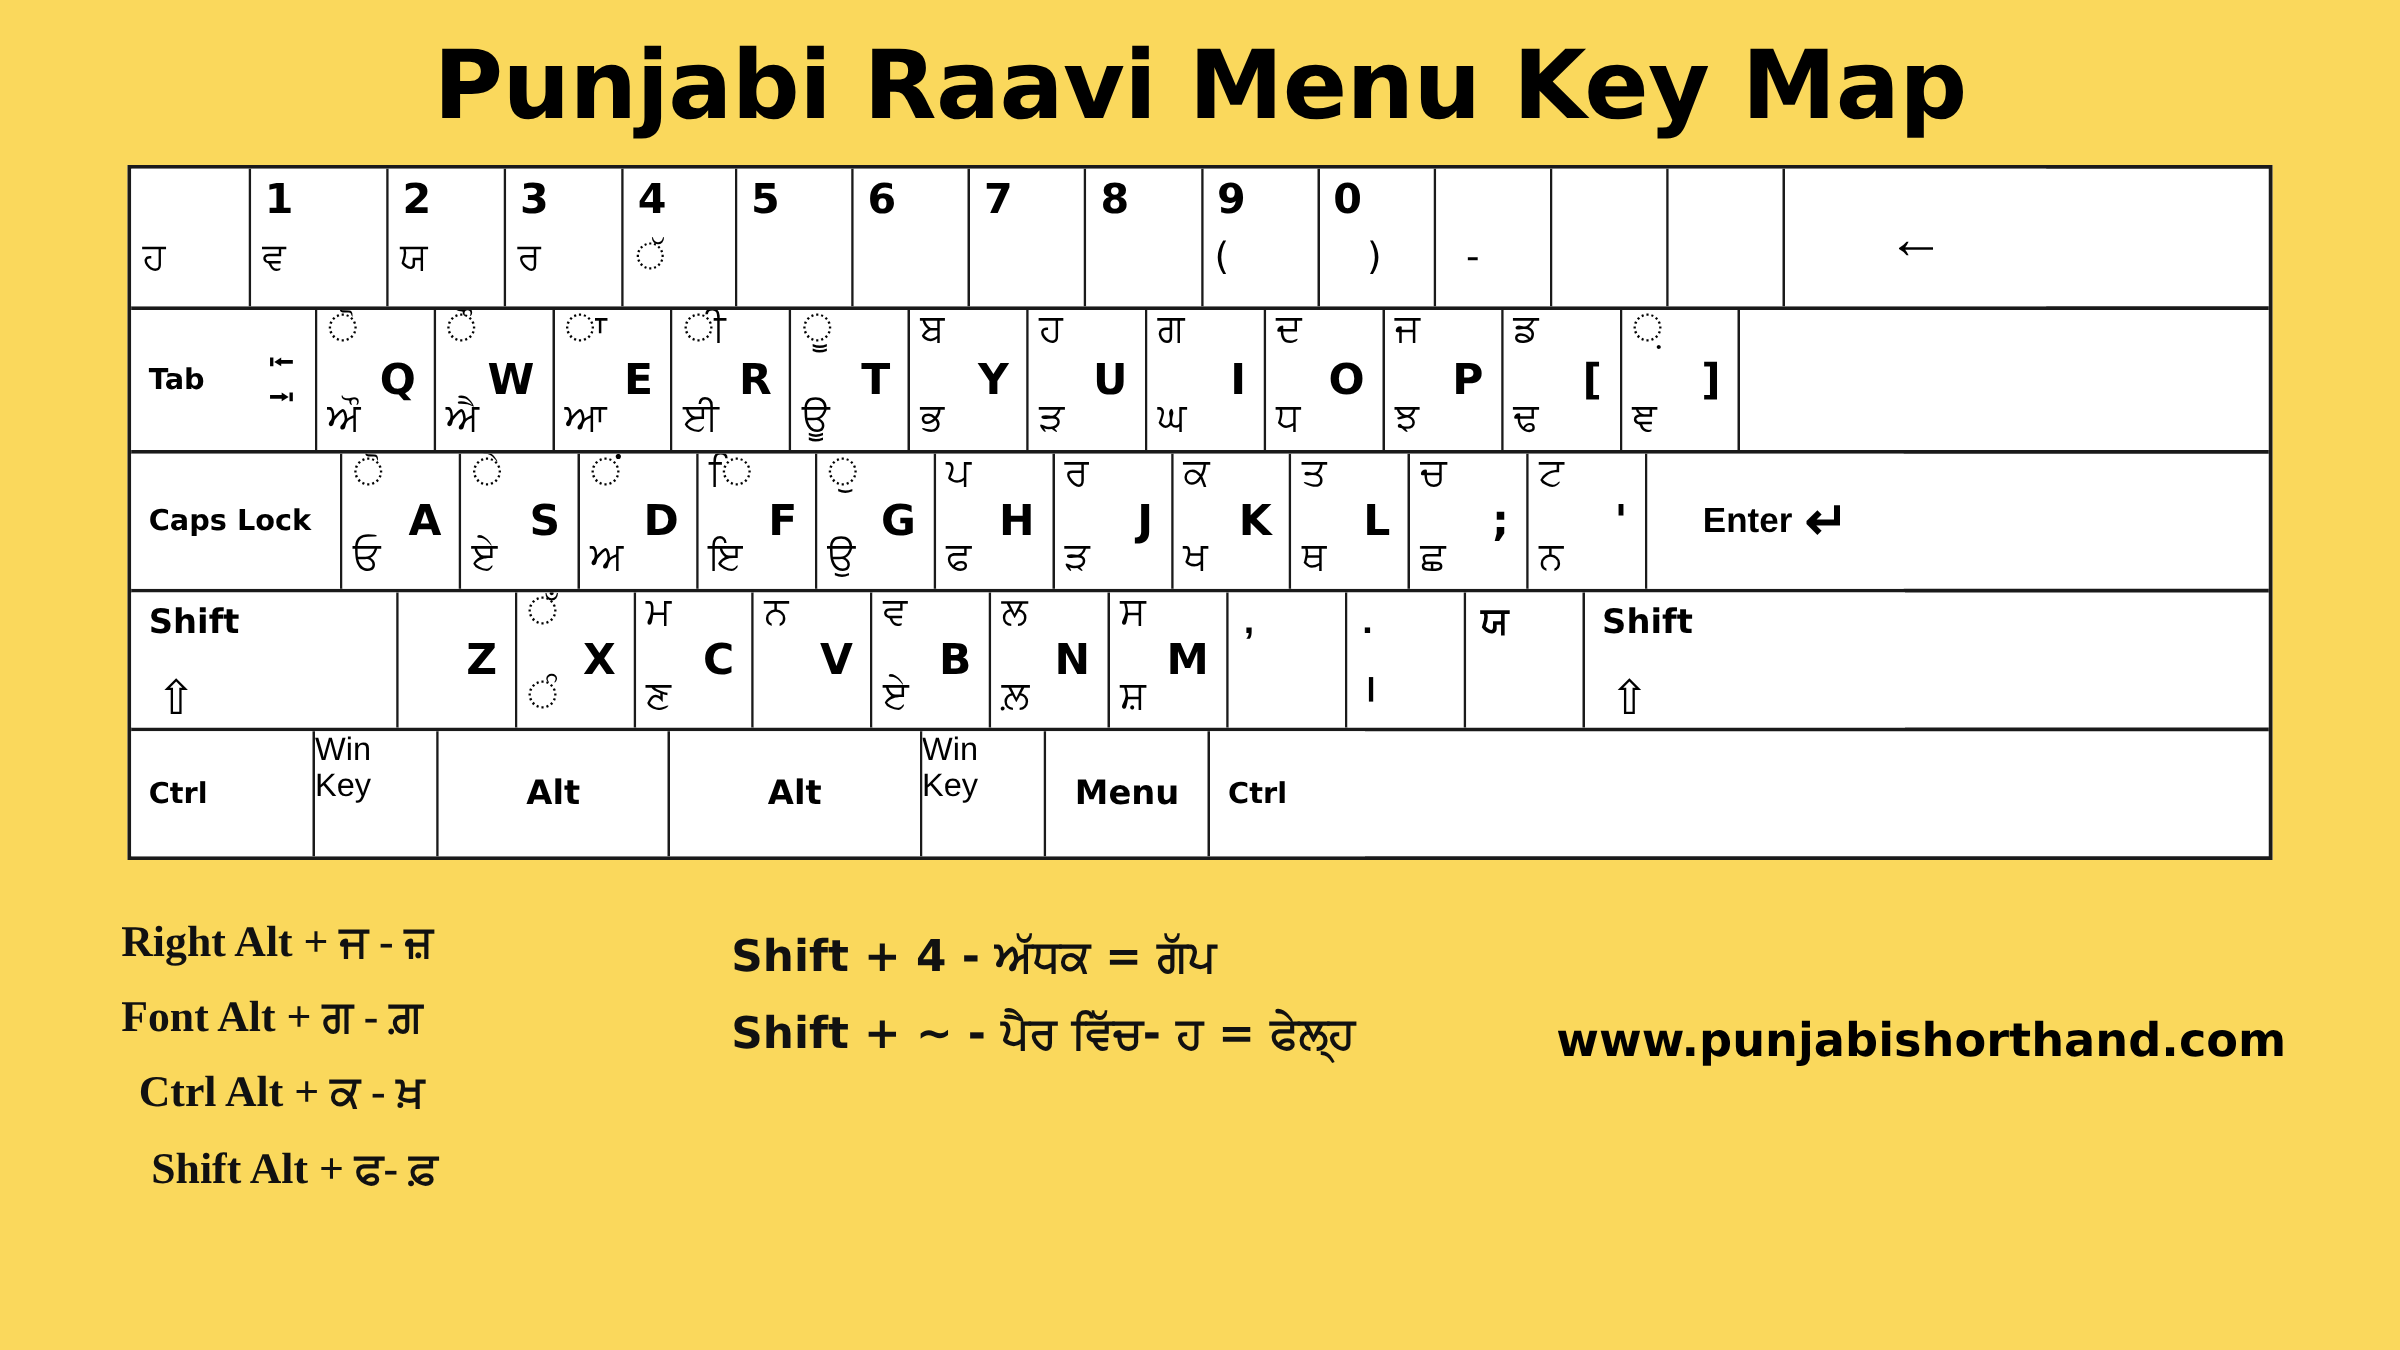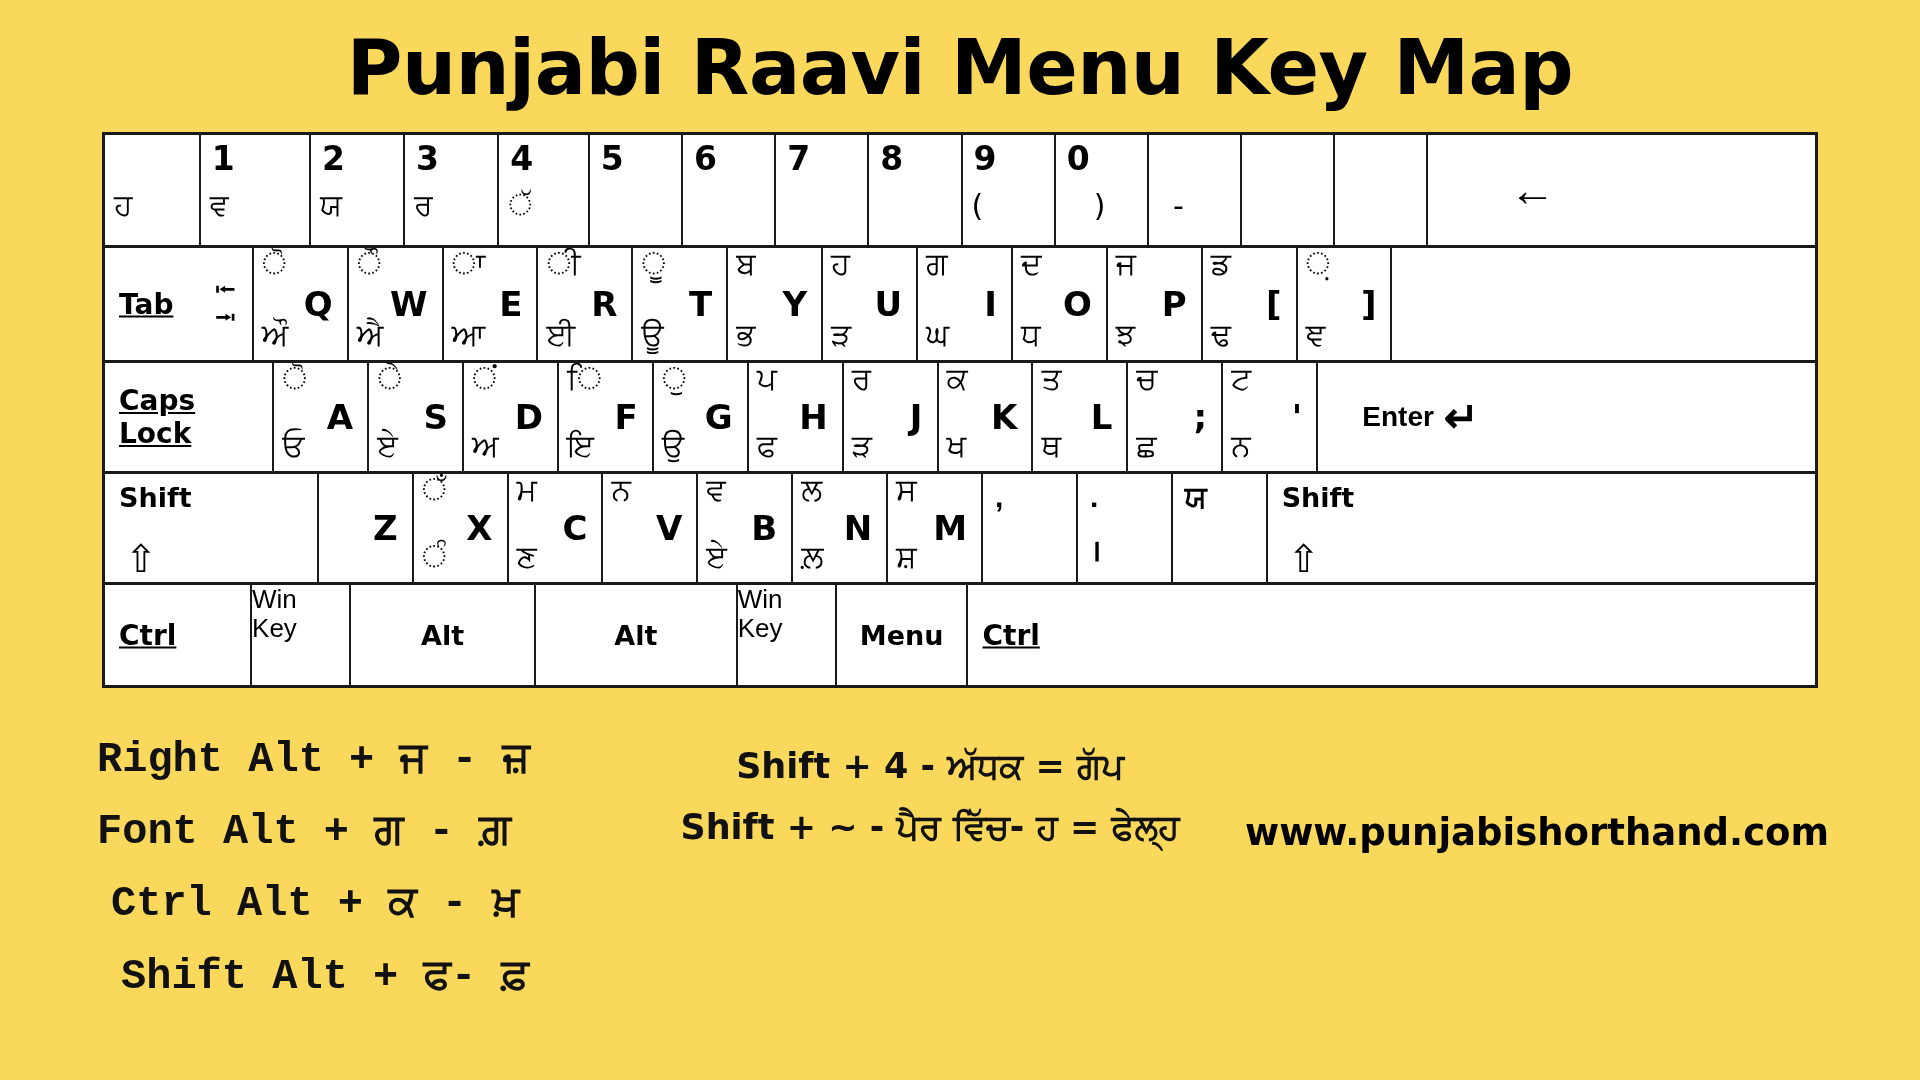--- a/index.html
+++ b/index.html
@@ -64,21 +64,21 @@
   .row-zxc .key  { height: 108px; }
   .row-spc .key  { height: 100px; }
 
   
   .lbl {
     position: absolute;
     font-weight: bold;
     color: #000;
     font-family: "DejaVu Sans", sans-serif;
   }
-  .lbl-ml { left: 14px; top: 50%; transform: translateY(-50%); font-size: 28px; text-decoration: underline; }
+  .lbl-ml { left: 14px; top: 50%; transform: translateY(-50%); font-size: 23px; }
   .lbl-ctr {
     left: 0; right: 0; top: 50%;
     transform: translateY(-50%);
     text-align: center; font-size: 27px;
   }
   .lbl-two {
     left: 0; right: 0; top: 50%;
     transform: translateY(-50%);
     text-align: center; font-size: 26px; line-height: 1.12;
   }
@@ -156,34 +156,33 @@
     margin: 30px auto 0 auto;
     width: 1830px;
     height: 270px;
   }
   .notes-left {
     position: absolute;
     left: 52px; top: 6px;
     width: 470px;
   }
   .notes-left div {
-    font-size: 42px; font-weight: bold; color: #111;
+    font-size: 35px; font-weight: bold; color: #111;
     line-height: 1.72; white-space: nowrap;
-    font-family: Liberation Mono, monospace;
+    font-family: Liberation Serif, serif;
   }
   .nl-0 { padding-left: 0px; }
   .nl-1 { padding-left: 0px; }
   .nl-2 { padding-left: 14px; }
   .nl-3 { padding-left: 24px; }
 
   .notes-mid {
     position: absolute;
     left: 540px; top: 18px;
     width: 690px;
-    text-align: center;
   }
   .notes-mid div {
     font-size: 35px; font-weight: bold; color: #111;
     line-height: 1.74; white-space: nowrap;
     font-family: "DejaVu Sans", sans-serif;
   }
   .site {
     position: absolute;
     left: 1200px; top: 93px;
     font-size: 37px; font-weight: bold; color: #000000;

